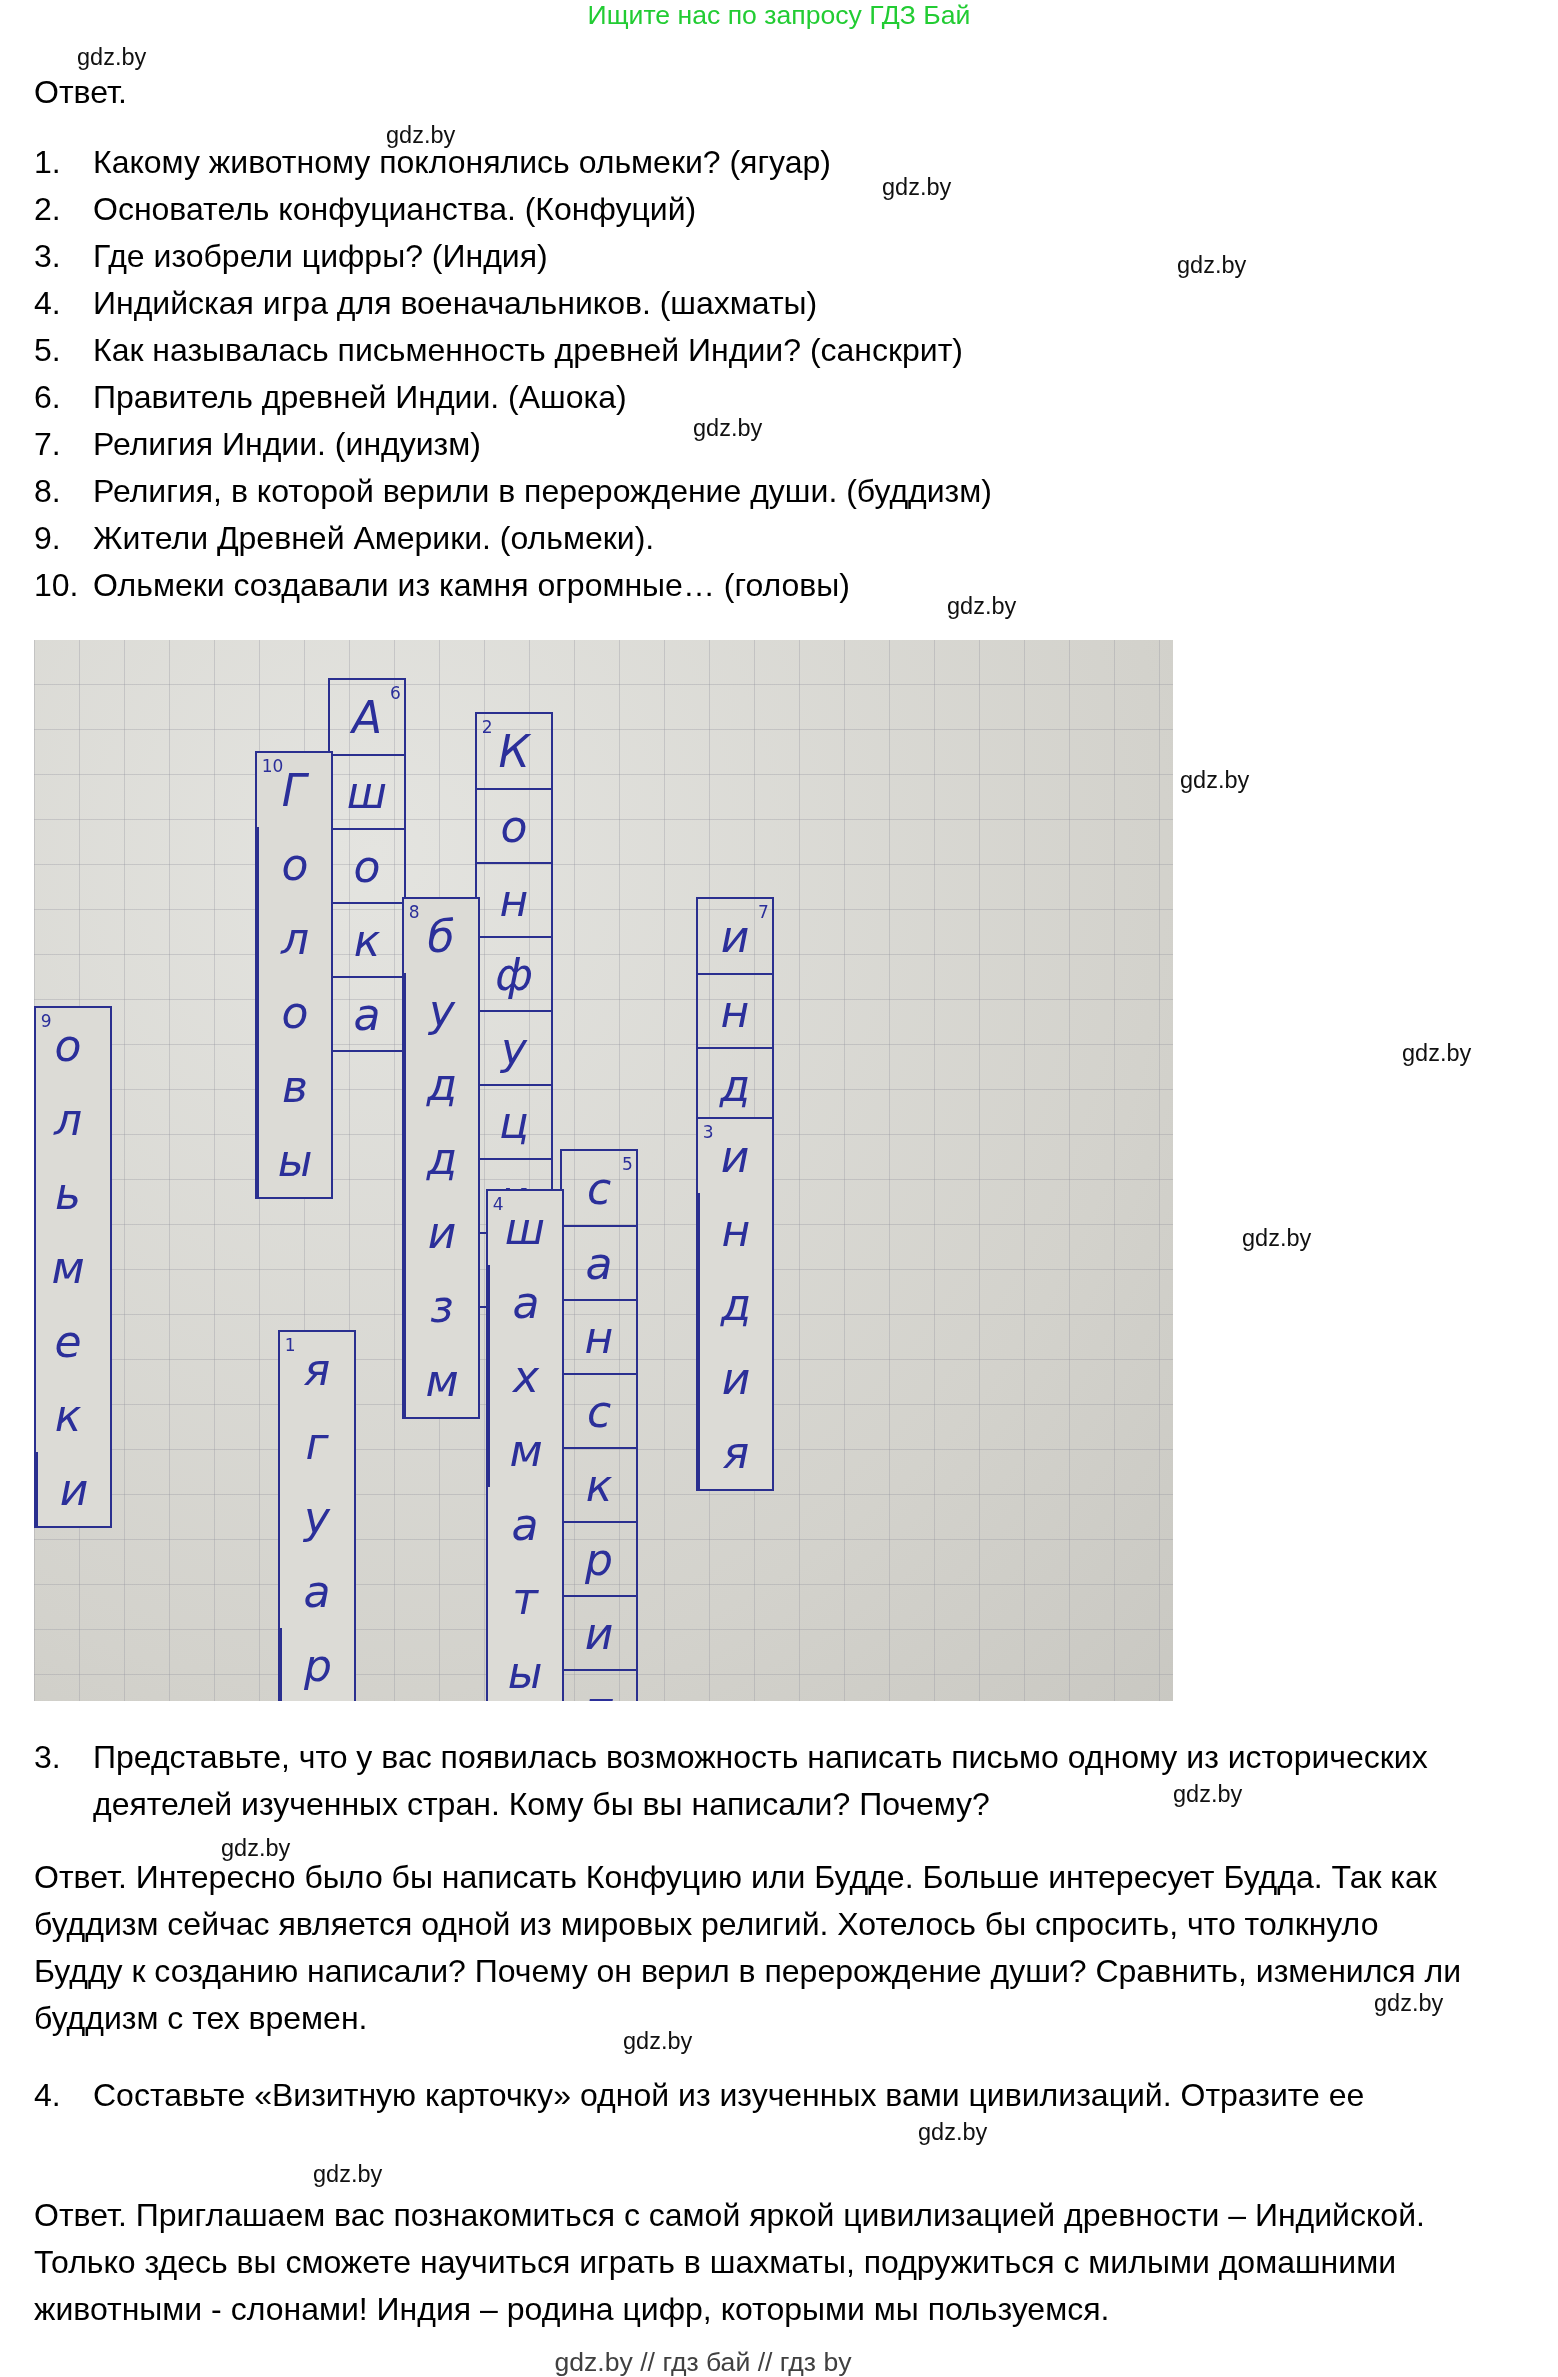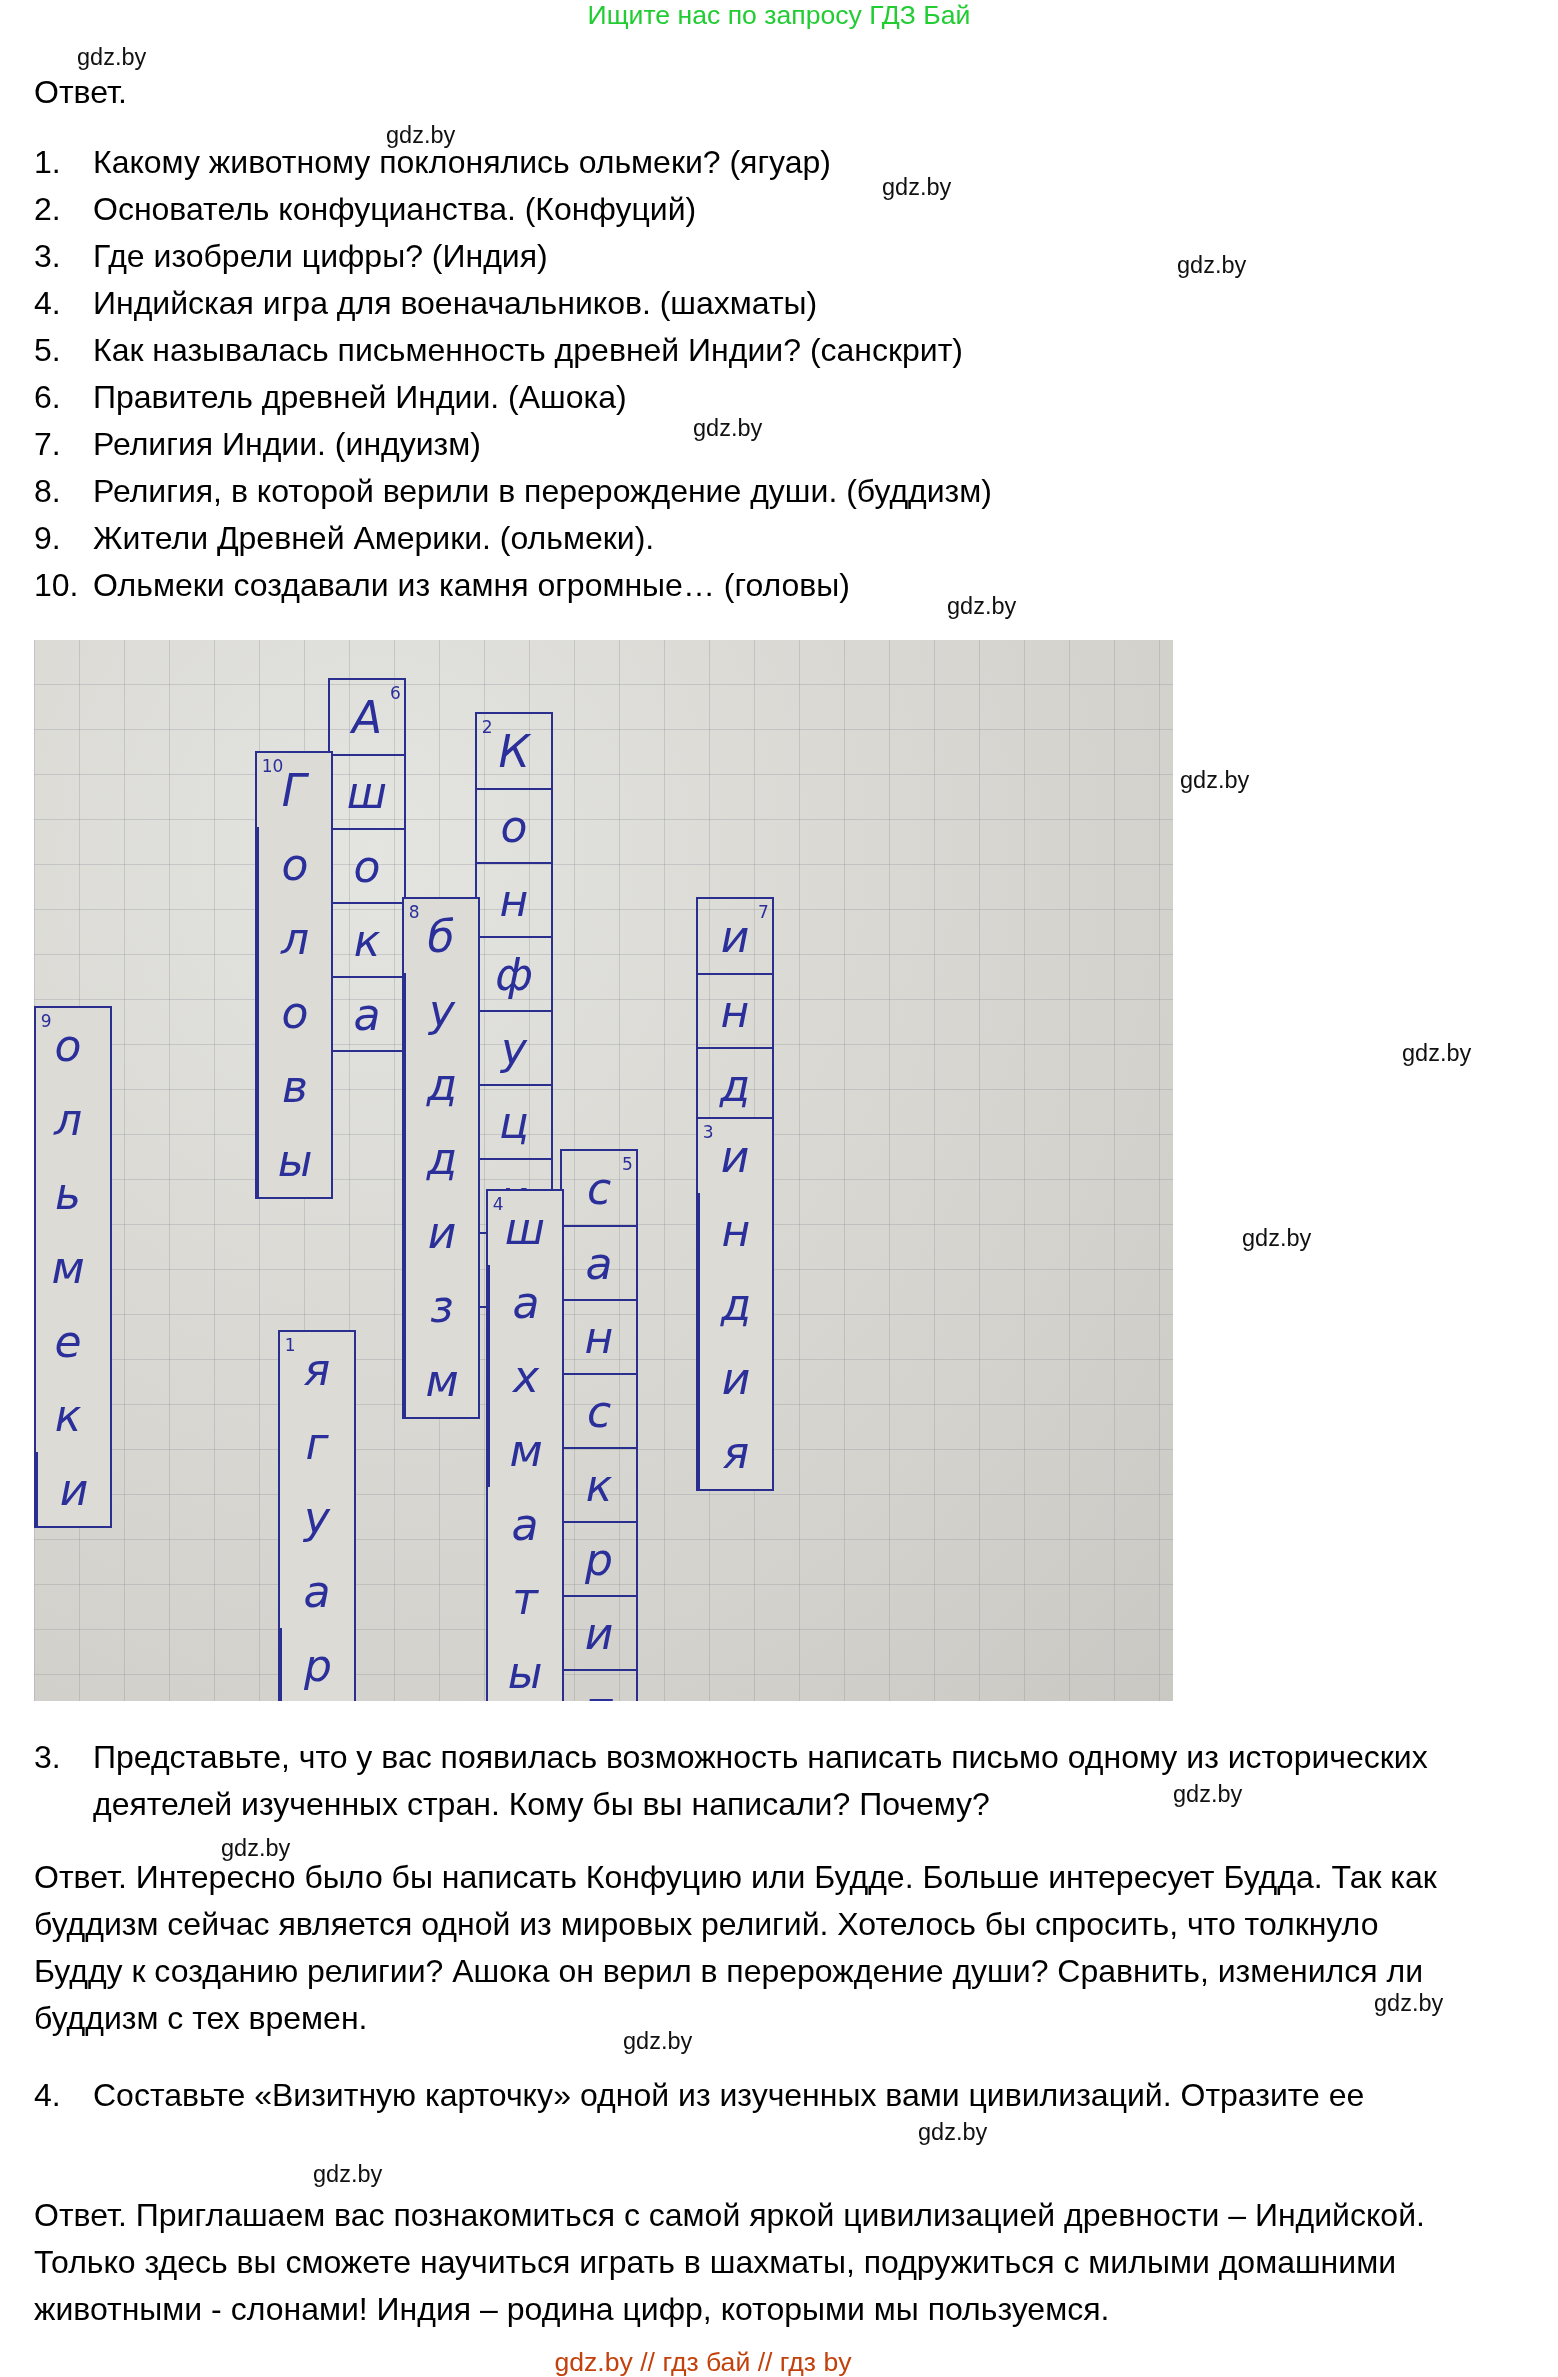--- a/index.html
+++ b/index.html
@@ -26,21 +26,21 @@
   .cw.v { flex-direction: column; }
   .cell { width: 74px; height: 74px; display: flex; align-items: center; justify-content: center;
           font-size: 44px; box-sizing: border-box; position: relative; }
   .cw.h .cell + .cell { border-left: 2.3px solid #2a2f8f; }
   .cw.v .cell + .cell { border-top: 2.3px solid #2a2f8f; }
   .clue-num { position: absolute; top: 3.1px; left: 4.7px; font-size: 17px; font-style: normal; }
   .q { left: 34px; font-size: 32px; line-height: 47px; }
   .q .qn { position: absolute; left: 0; }
   .q .qt { position: absolute; left: 59px; text-underline-offset: 6.3px; text-decoration-thickness: 2.3px; white-space: nowrap; }
   .para { left: 34px; font-size: 32px; line-height: 47px; white-space: nowrap; }
-  .footer { left: 0; width: 1406px; text-align: center; top: 2347px; font-size: 26.6px; color: #c2410c; }
+  .footer { left: 0; width: 1406px; text-align: center; top: 2347px; font-size: 26.6px; color: #404040; }
 </style>
 </head>
 <body>
 
 <div class="abs header-link">Ищите нас по запросу ГДЗ Бай</div>
 
 <div class="abs wm" style="left:77px;top:44px">gdz.by</div>
 <div class="abs wm" style="left:386px;top:122px">gdz.by</div>
 <div class="abs wm" style="left:882px;top:174px">gdz.by</div>
 <div class="abs wm" style="left:1177px;top:252px">gdz.by</div>
@@ -330,21 +330,21 @@
 </div>
 
 <div class="abs q" style="top:1734px;width:1486px;height:102px">
   <span class="qn">3.</span>
   <span class="qt" style="top:0">Представьте, что у вас появилась возможность написать письмо одному из исторических</span>
   <span class="qt" style="top:47px">деятелей изученных стран. Кому бы вы написали? Почему?</span>
 </div>
 <div class="abs para" style="top:1854px">
   <div>Ответ. Интересно было бы написать Конфуцию или Будде. Больше интересует Будда. Так как</div>
   <div>буддизм сейчас является одной из мировых религий. Хотелось бы спросить, что толкнуло</div>
-  <div>Будду к созданию религии? Ашока он верил в перерождение души? Сравнить, изменился ли</div>
+  <div>Будду к созданию написали? Почему он верил в перерождение души? Сравнить, изменился ли</div>
   <div>буддизм с тех времен.</div>
 </div>
 
 <div class="abs q" style="top:2072px;width:1486px;height:102px">
   <span class="qn">4.</span>
   <span class="qt" style="top:0">Составьте «Визитную карточку» одной из изученных вами цивилизаций. Отразите ее</span>
 </div>
 <div class="abs para" style="top:2192px">
   <div>Ответ. Приглашаем вас познакомиться с самой яркой цивилизацией древности – Индийской.</div>
   <div>Только здесь вы сможете научиться играть в шахматы, подружиться с милыми домашними</div>

